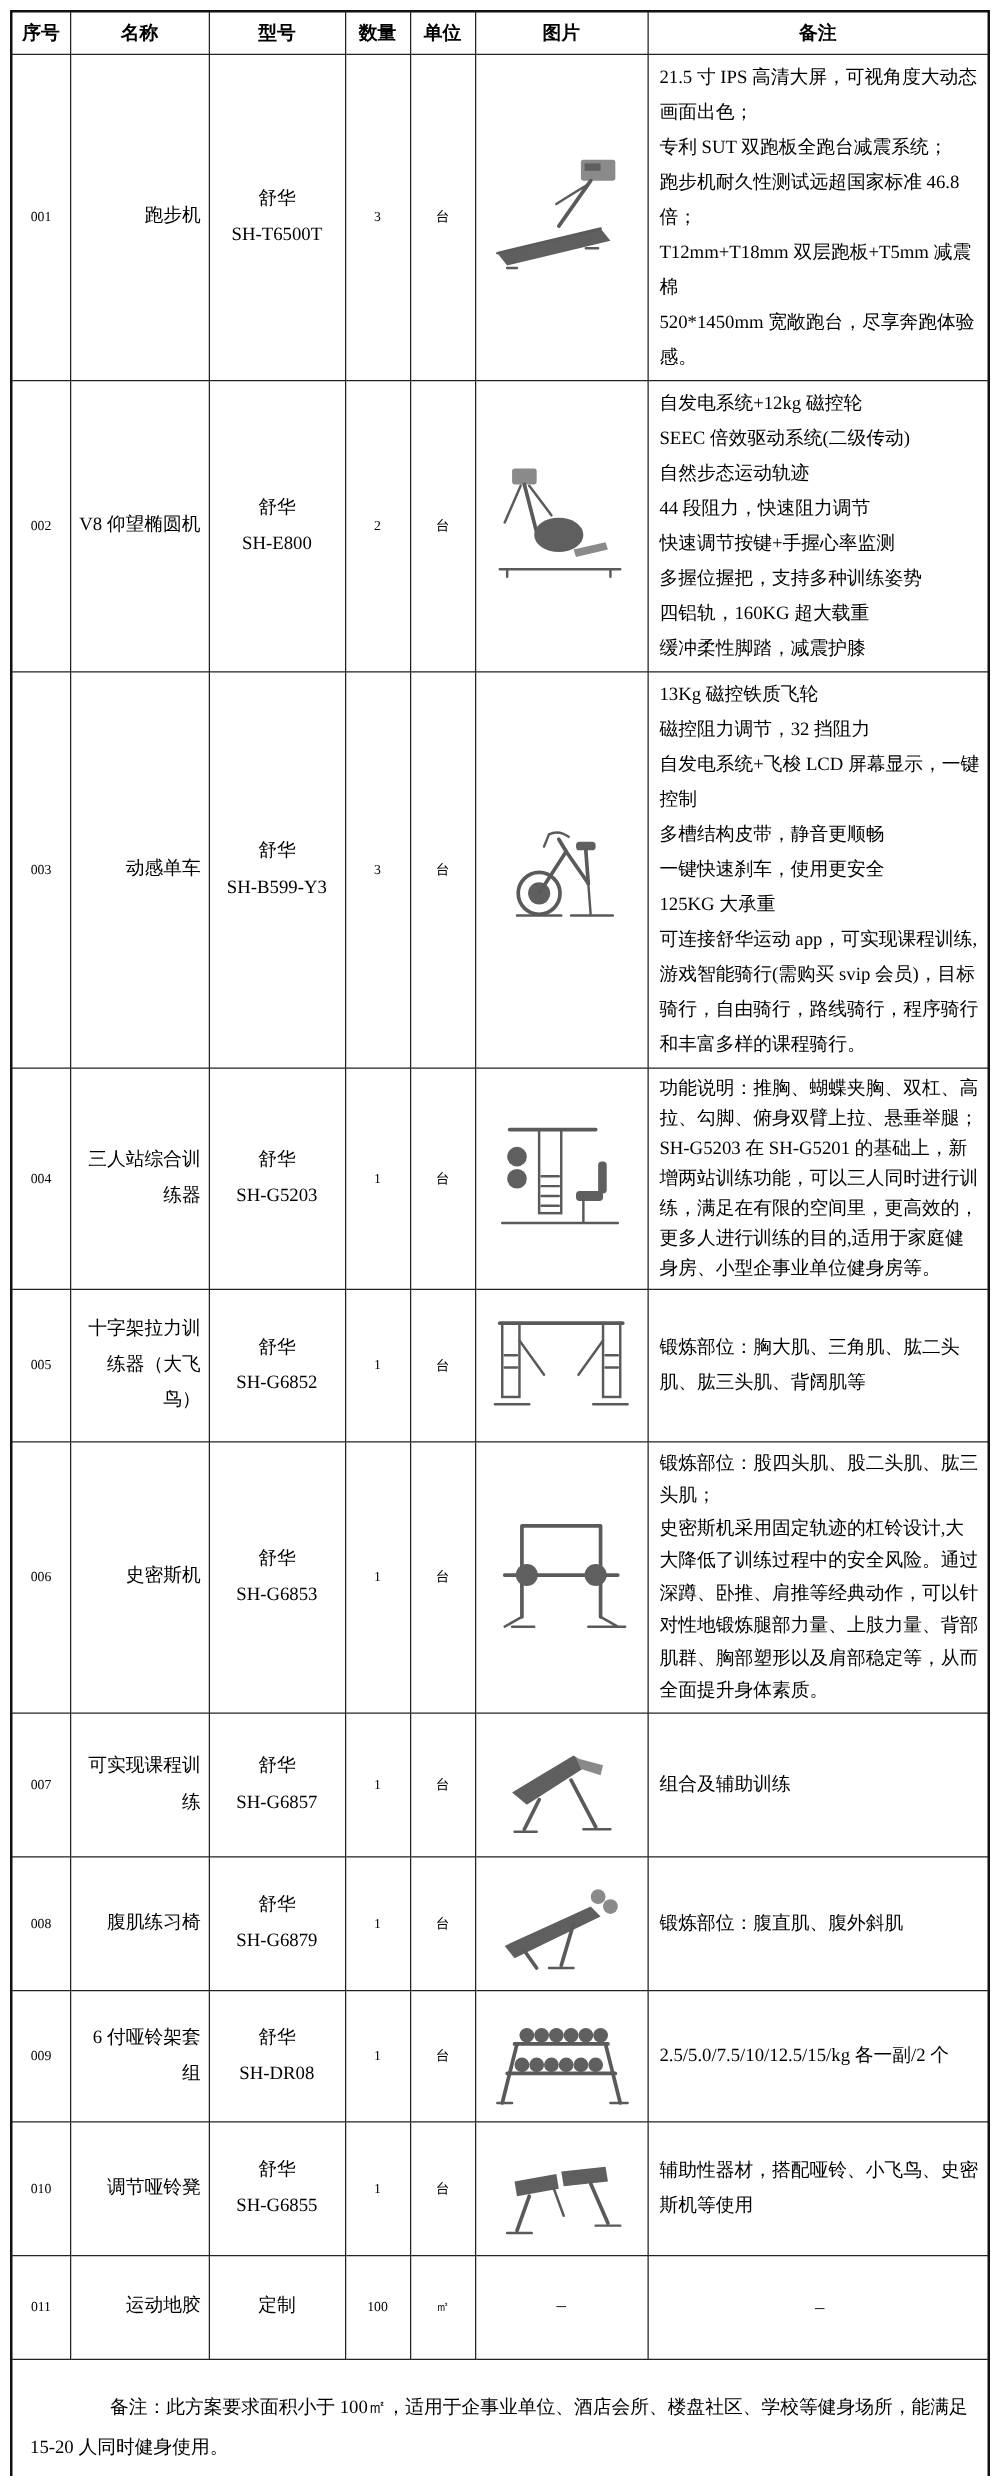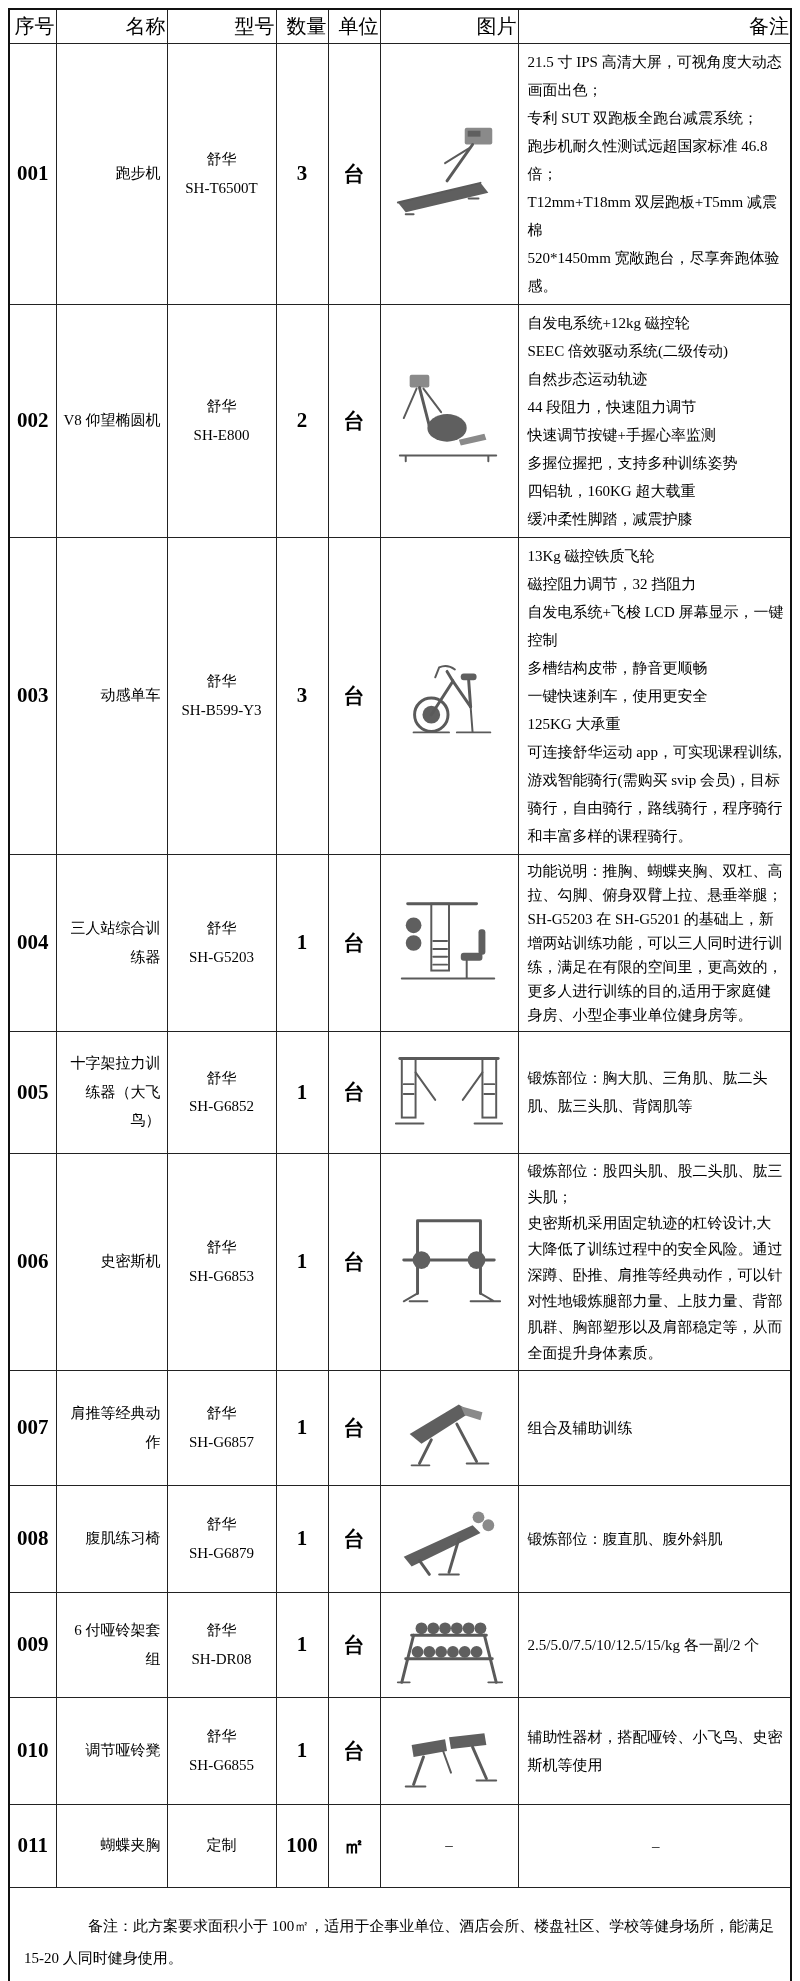--- a/index.html
+++ b/index.html
@@ -1,22 +1,22 @@
 <!DOCTYPE html>
 <html><head>
 <meta charset="utf-8">
 <style>
   html,body { margin:0; padding:0; background:#ffffff; }
   body { width:800px; font-family:"Liberation Serif","DejaVu Serif",serif; color:#000; }
   .sheet { padding:8px 8px 0 8px; }
   table { border-collapse:collapse; table-layout:fixed; width:784px; border:2px solid #111; }
   td { border:1px solid #222; text-align:center; vertical-align:middle; font-size:15px; overflow:hidden; }
   .title-cell { font-size:23px; font-weight:bold; letter-spacing:1px; }
-  .head-cell { font-weight:normal; font-size:20px;text-align:right; }
-  .c-no, .c-qty, .c-unit { font-size:21px;font-weight:bold; }
+  .head-cell { font-weight:bold; font-size:15px; }
+  .c-no, .c-qty, .c-unit { font-size:11px; }
   .c-name { line-height:1.9; padding:0 6px;text-align:right; }
   .c-model { line-height:1.9; white-space:pre-line; }
   .c-remarks { text-align:left; padding:4px 6px 4px 9px; line-height:28px; white-space:pre-line; }
   tr.lh24 .c-remarks { line-height:24px; }
   tr.lh26 .c-remarks { line-height:26px; }
   .c-img { padding:2px; }
   .pimg { display:block; margin:0 auto; }
   .note-cell { text-align:left; vertical-align:middle; padding:8px 14px; }
   .note { font-size:15px; line-height:32px; text-indent:64px; }
   .note .cont { text-indent:0; }
@@ -190,21 +190,21 @@
         <circle class="fl" cx="88" cy="50" r="9"></circle>
         <path class="st2" d="M28 84 L14 92 M92 84 L106 92 M20 92 L38 92 M82 92 L112 92"></path>
       </svg>
     </td>
     <td class="c-remarks">锻炼部位：股四头肌、股二头肌、肱三头肌；
 史密斯机采用固定轨迹的杠铃设计,大大降低了训练过程中的安全风险。通过深蹲、卧推、肩推等经典动作，可以针对性地锻炼腿部力量、上肢力量、背部肌群、胸部塑形以及肩部稳定等，从而全面提升身体素质。</td>
   </tr>
 
   <tr style="height:115px">
     <td class="c-no">007</td>
-    <td class="c-name">肩推等经典动作</td>
+    <td class="c-name">可实现课程训练</td>
     <td class="c-model">舒华
 SH-G6857</td>
     <td class="c-qty">1</td>
     <td class="c-unit">台</td>
     <td class="c-img">
       <svg class="pimg" width="118" height="92" viewBox="0 0 120 92">
         <polygon class="fl" points="20,52 70,22 82,30 32,62"></polygon>
         <polygon class="fl2" points="72,24 94,30 92,38 76,33"></polygon>
         <path class="st" d="M42 58 L30 82 M68 42 L88 80"></path>
         <path class="st2" d="M22 84 L40 84 M78 82 L100 82"></path>
@@ -274,21 +274,21 @@
         <polygon class="fl" points="60,30 96,26 98,38 62,42"></polygon>
         <path class="st" d="M34 50 L24 78 M84 40 L98 72"></path>
         <path class="st2" d="M16 80 L36 80 M88 74 L108 74 M54 44 L62 66"></path>
       </svg>
     </td>
     <td class="c-remarks">辅助性器材，搭配哑铃、小飞鸟、史密斯机等使用</td>
   </tr>
 
   <tr style="height:83px">
     <td class="c-no">011</td>
-    <td class="c-name">蝴蝶夹胸</td>
+    <td class="c-name">运动地胶</td>
     <td class="c-model">定制</td>
     <td class="c-qty">100</td>
     <td class="c-unit">㎡</td>
     <td class="c-img">–</td>
     <td class="c-remarks" style="text-align:center">–</td>
   </tr>
 
   <tr style="height:111px">
     <td colspan="7" class="note-cell">
       <div class="note"><span class="b">备注：</span><span class="cont">此方案要求面积小于 100㎡，适用于企事业单位、酒店会所、楼盘社区、学校等健身场所，能满足 15-20 人同时健身使用。</span></div>

